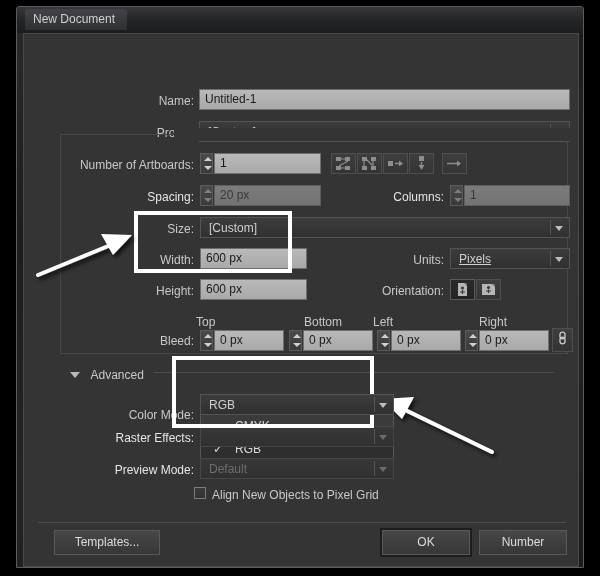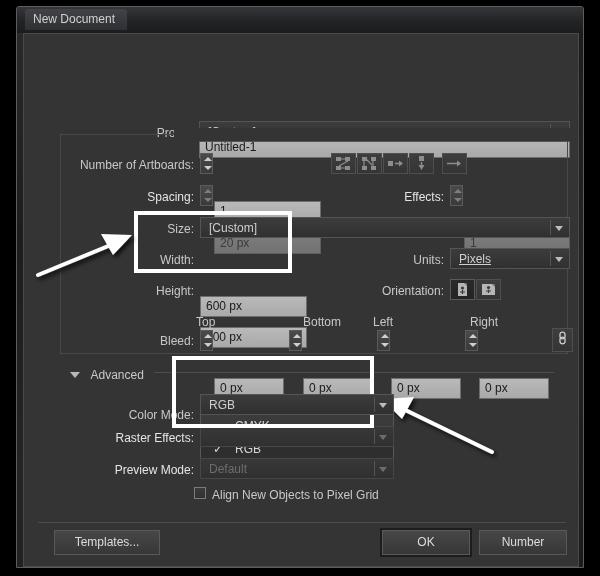--- a/index.html
+++ b/index.html
@@ -54,21 +54,20 @@
   .txtinput {
     position:absolute;
     background: linear-gradient(180deg,#b9b9b9 0%, #a9a9a9 100%);
     border:1px solid #6e6e6e;
     color:#1a1a1a;
     font-size:12px;
     padding: 2px 5px;
     line-height: 15px;
     white-space:nowrap;
     overflow:hidden;
-    margin-top:48px;
   }
   .txtinput.dim {
     background: linear-gradient(180deg,#7b7b7b 0%, #737373 100%);
     color:#3a3a3a;
     border-color:#5e5e5e;
   }
 
   .combo {
     position:absolute;
     background: linear-gradient(180deg,#3c3c3c 0%, #303030 100%);
@@ -181,20 +180,21 @@
 <body>
 
 <div id="window">
 
   <div id="titlebar">
     <div id="title-chip">New Document</div>
   </div>
 
   <div id="panel">
 
+    <div class="lbl" style="left:60px; top:60px; width:110px;">Name:</div>
     <div class="txtinput" style="left:175px; top:55px; width:371px; height:21px;">Untitled-1</div>
 
     <div class="lbl" style="left:60px; top:92px; width:110px;">Profile:</div>
     <div class="combo" style="left:175px; top:87px; width:371px; height:21px;">
       <span>[Custom]</span>
       <span class="sep"></span>
       <span class="arrow"></span>
     </div>
 
     <div class="groupbox" style="left:36px; top:100px; width:508px; height:220px;"></div>
@@ -246,21 +246,21 @@
       </svg>
     </div>
 
     <div class="lbl dim" style="left:70px; top:156px; width:100px;">Spacing:</div>
     <div class="spin dim" style="left:176px; top:151px; height:21px;">
       <i class="up"></i>
       <i class="dn"></i>
     </div>
     <div class="txtinput dim" style="left:190px; top:151px; width:107px; height:21px;">20 px</div>
 
-    <div class="lbl dim" style="left:330px; top:156px; width:90px;">Effects:</div>
+    <div class="lbl dim" style="left:330px; top:156px; width:90px;">Columns:</div>
     <div class="spin dim" style="left:426px; top:151px; height:21px;">
       <i class="up"></i>
       <i class="dn"></i>
     </div>
     <div class="txtinput dim" style="left:440px; top:151px; width:106px; height:21px;">1</div>
 
     <div class="lbl" style="left:70px; top:188px; width:100px;">Size:</div>
     <div class="combo" style="left:176px; top:183px; width:370px; height:21px;">
       <span>[Custom]</span>
       <span class="sep"></span>
@@ -292,23 +292,23 @@
     <div class="iconbtn" style="left:452px; top:245px; width:25px; height:21px;">
       <svg width="23" height="19" viewBox="0 0 23 19">
         <rect x="5" y="4" width="13" height="11" fill="#b6b6b6"></rect>
         <path d="M18 4 L18 7 L15 4 Z" fill="#6d6d6d"></path>
         <circle cx="11.5" cy="7.5" r="1.6" fill="#3a3a3a"></circle>
         <path d="M11.5 9.5 L11.5 13 M9 11 L14 11" stroke="#3a3a3a" stroke-width="1.2"></path>
       </svg>
     </div>
 
     <div class="lbl" style="left:172px; top:281px; width:46px; text-align:left;">Top</div>
-    <div class="lbl" style="left:268px; top:281px; width:60px; text-align:center;">Bottom</div>
+    <div class="lbl" style="left:258px; top:281px; width:60px; text-align:right;">Bottom</div>
     <div class="lbl" style="left:349px; top:281px; width:46px; text-align:left;">Left</div>
-    <div class="lbl" style="left:437px; top:281px; width:46px; text-align:center;">Right</div>
+    <div class="lbl" style="left:437px; top:281px; width:46px; text-align:right;">Right</div>
 
     <div class="lbl" style="left:100px; top:300px; width:70px;">Bleed:</div>
 
     <div class="spin" style="left:176px; top:296px; height:21px;">
       <i class="up"></i>
         <i class="dn"></i>
     </div>
     <div class="txtinput" style="left:190px; top:296px; width:70px; height:21px;">0 px</div>
 
     <div class="spin" style="left:265px; top:296px; height:21px;">

